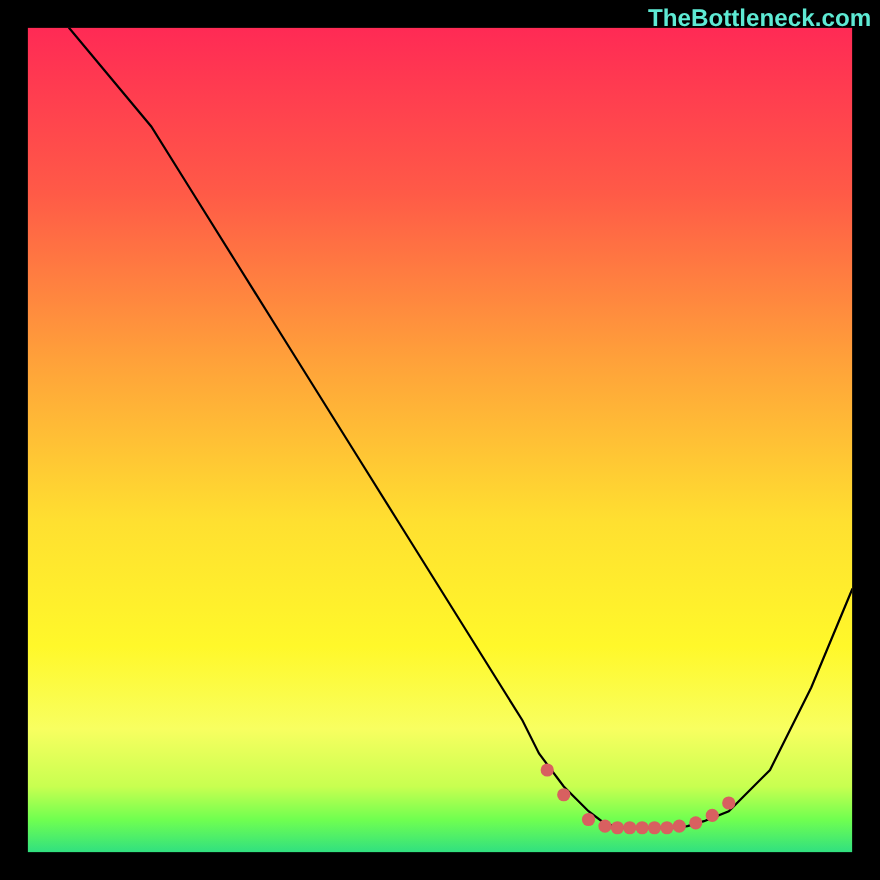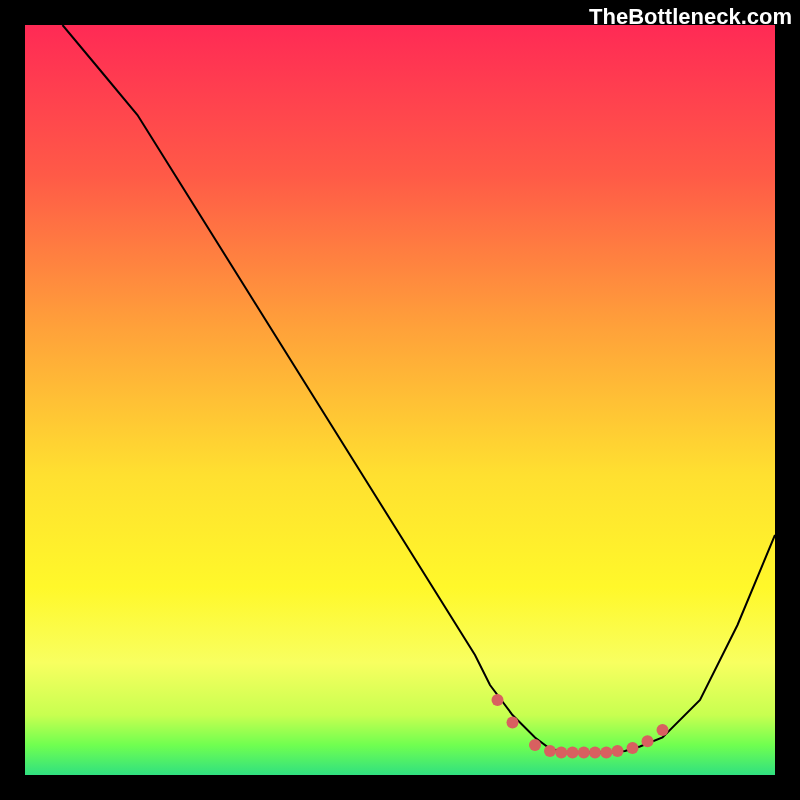--- a/index.html
+++ b/index.html
@@ -10,21 +10,21 @@
     height: 800px;
     background: #000;
   }
   .watermark {
     position: absolute;
     top: 4px;
     right: 8px;
     font-family: Arial, sans-serif;
     font-size: 22px;
     font-weight: bold;
-    color: #ffffff;
+    color: #5eead4;
     z-index: 10;
   }
   .plot-area {
     position: absolute;
     left: 25px;
     top: 25px;
     width: 750px;
     height: 750px;
     overflow: hidden;
   }

